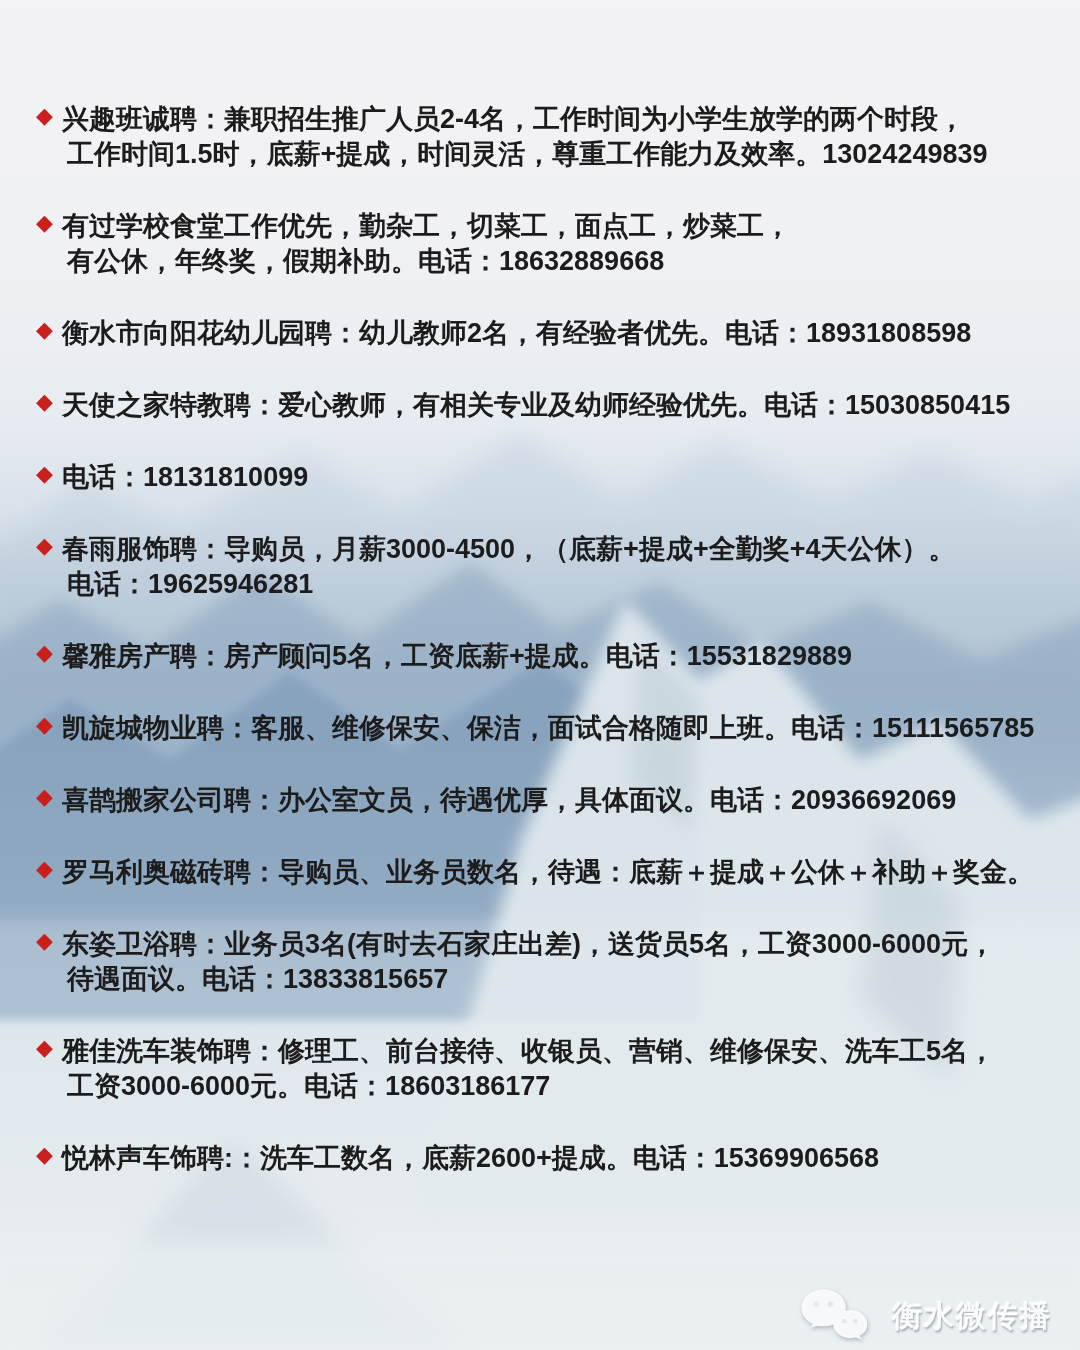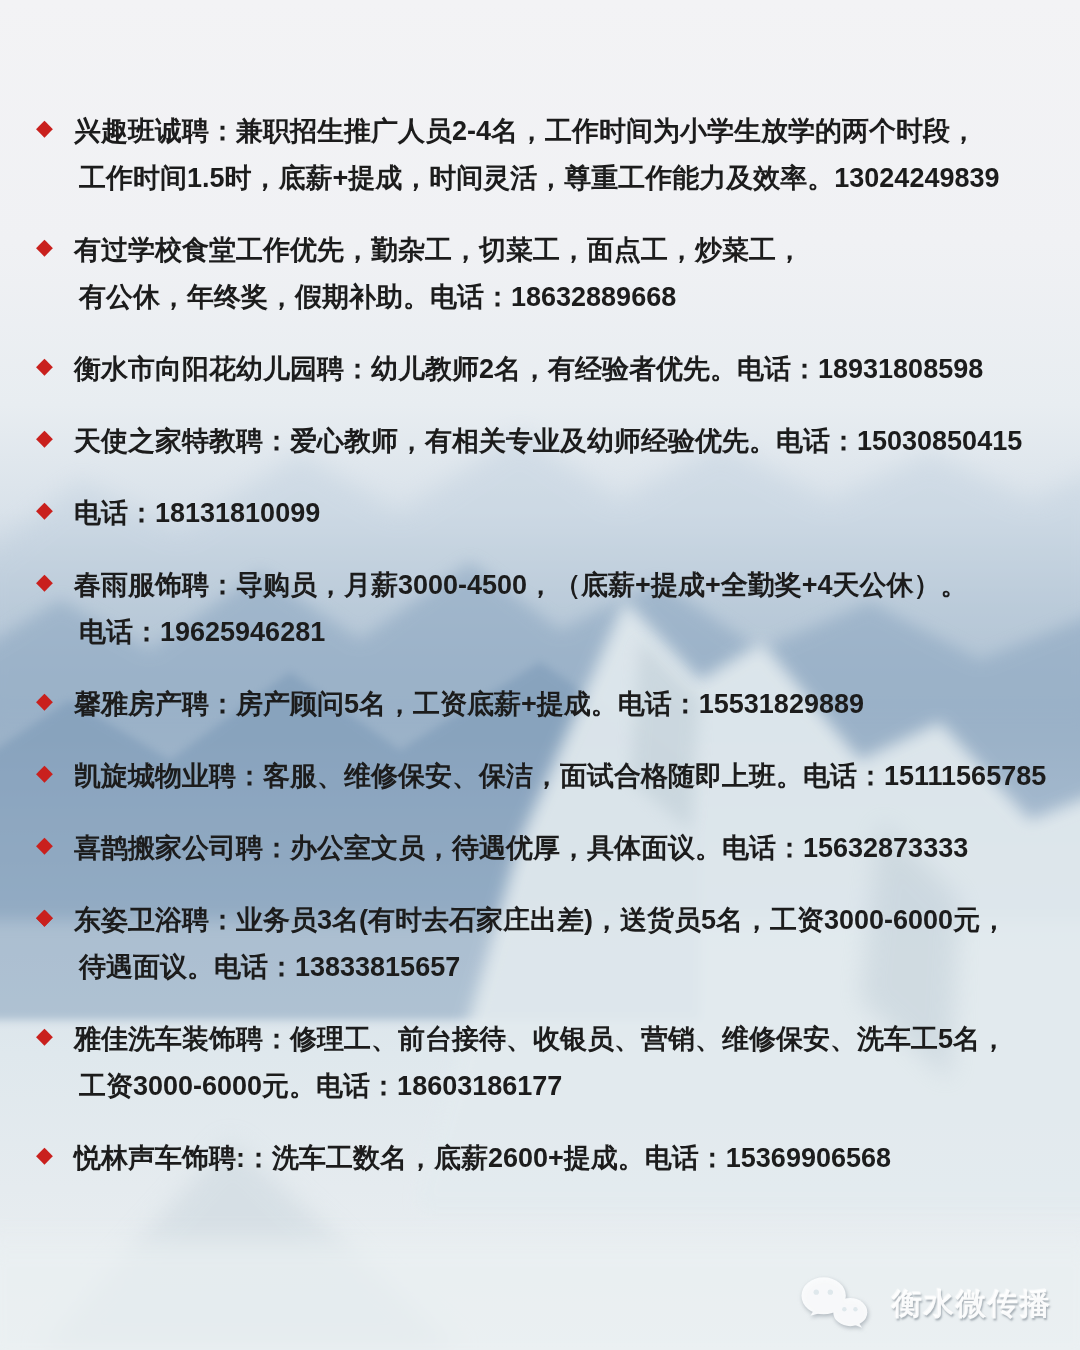--- a/index.html
+++ b/index.html
@@ -26,28 +26,28 @@
     position:absolute;left:0;top:0;width:1080px;height:1350px;
     padding:102px 18px 0 38px;
     box-sizing:border-box;
   }
   .entry{position:relative;padding-left:24px;margin:0 0 37px 0;}
   .bullet{
     position:absolute;left:-2px;top:3px;
     color:#c9201d;font-size:22px;line-height:1;
   }
   .ln{
-    margin:12px;
+    margin:0;
     font-size:27px;line-height:35px;
     font-weight:bold;color:#1c1c1c;
     white-space:nowrap;
   }
   .ln + .ln{padding-left:5px;}
   .watermark{
-    position:absolute;right:28px;bottom:16px;
+    position:absolute;right:28px;bottom:4px;
     display:flex;align-items:center;gap:21px;
     pointer-events:none;
     text-align:center;
   }
   .watermark .wicon{filter:drop-shadow(1px 2px 2px rgba(120,132,142,.55));}
   .watermark .wlabel{
     font-size:30px;font-weight:bold;color:rgba(255,255,255,.92);
     text-shadow:1px 2px 2px rgba(118,130,140,.6), -1px -1px 1px rgba(255,255,255,.7);
     letter-spacing:2px;
   }
@@ -125,25 +125,26 @@
       <p class="ln">馨雅房产聘：房产顾问5名，工资底薪+提成。电话：15531829889</p>
     </div>
 
     <div class="entry">
       <span class="bullet">◆</span>
       <p class="ln">凯旋城物业聘：客服、维修保安、保洁，面试合格随即上班。电话：15111565785</p>
     </div>
 
     <div class="entry">
       <span class="bullet">◆</span>
-      <p class="ln">喜鹊搬家公司聘：办公室文员，待遇优厚，具体面议。电话：15632873333</p>
+      <p class="ln">喜鹊搬家公司聘：办公室文员，待遇优厚，具体面议。电话：20936692069</p>
     </div>
 
     <div class="entry">
       <span class="bullet">◆</span>
+      <p class="ln">罗马利奥磁砖聘：导购员、业务员数名，待遇：底薪＋提成＋公休＋补助＋奖金。</p>
     </div>
 
     <div class="entry">
       <span class="bullet">◆</span>
       <p class="ln">东姿卫浴聘：业务员3名(有时去石家庄出差)，送货员5名，工资3000-6000元，</p>
       <p class="ln">待遇面议。电话：13833815657</p>
     </div>
 
     <div class="entry">
       <span class="bullet">◆</span>

